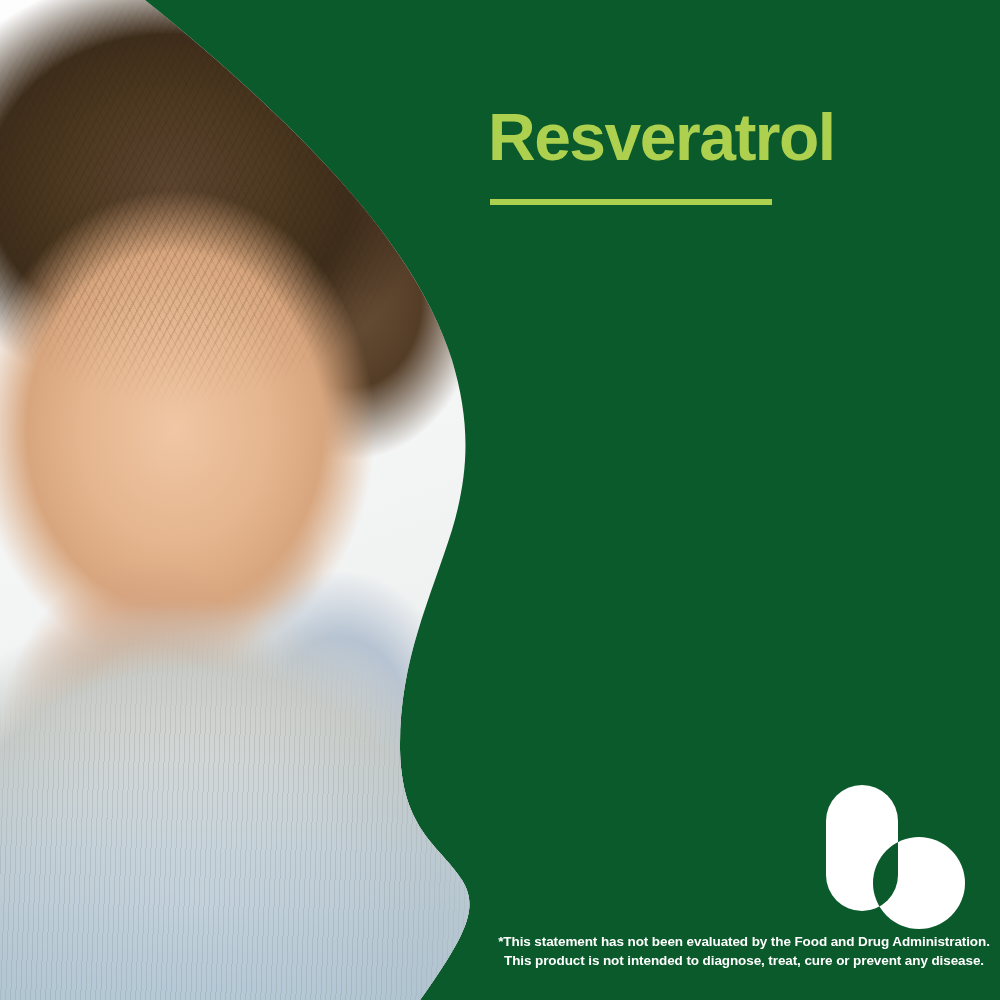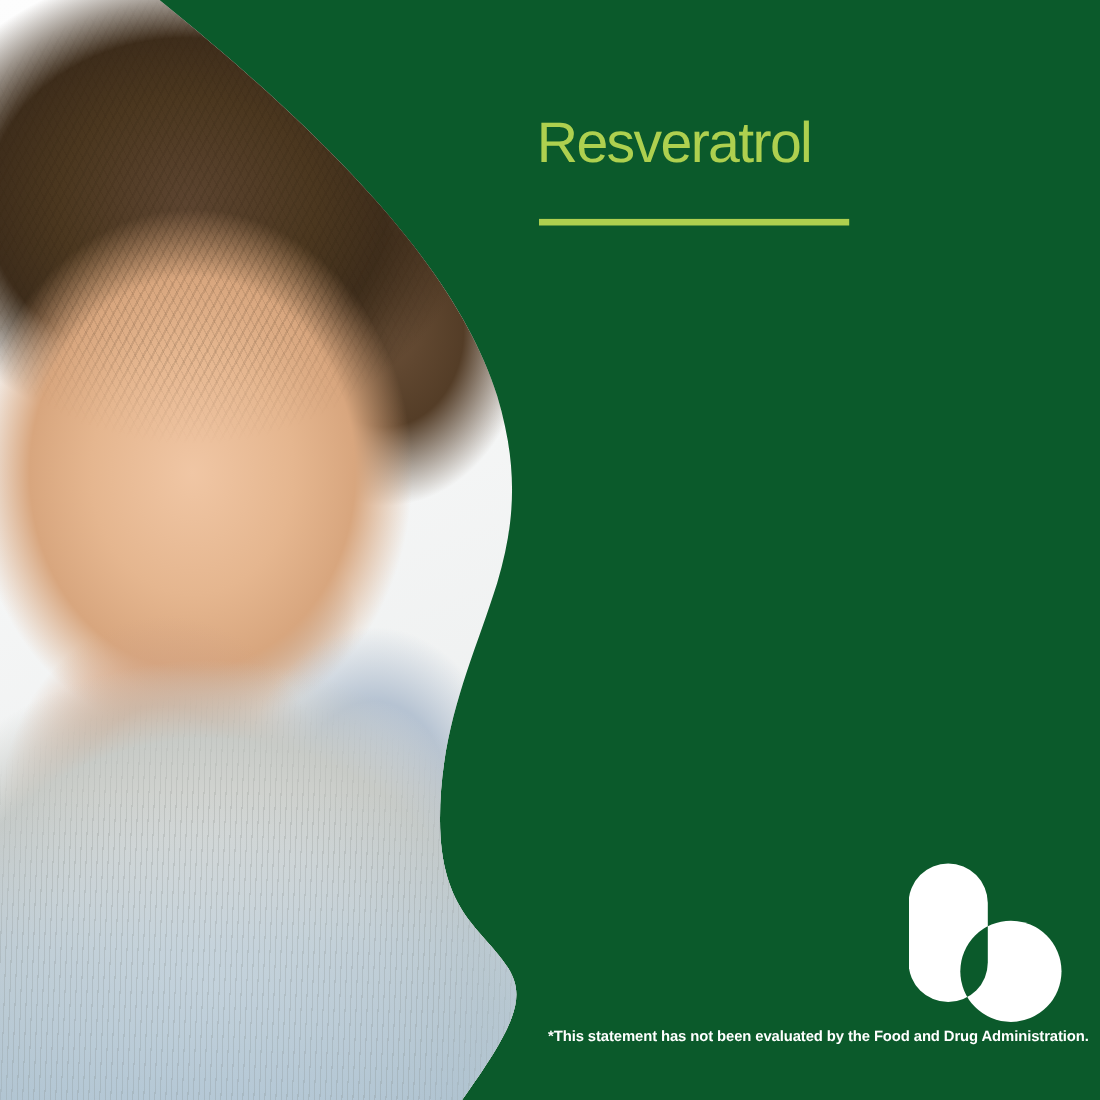--- a/index.html
+++ b/index.html
@@ -73,22 +73,22 @@
   #content {
     position:absolute;
     left:488px; top:0;
     width:512px; height:1000px;
   }
 
   #title {
     position:absolute;
     left:0; top:104px;
     width:500px;
-    font-size:52px;
-    font-weight:400;
+    font-size:66px;
+    font-weight:700;
     letter-spacing:-1.5px;
     line-height:1;
     color:#aed04f;
     white-space:nowrap;
   }
 
   #title-rule {
     position:absolute;
     left:2px; top:199px;
     width:282px; height:6px;
@@ -163,16 +163,17 @@
               <rect x="0" y="3" width="72" height="126" rx="36" ry="36" fill="#000" clip-path="url(#clipCircle)"></rect>
             </g>
           </mask>
         </defs>
         <rect x="0" y="0" width="150" height="148" fill="#ffffff" mask="url(#knockout)"></rect>
       </svg>
     </div>
 
     <div id="disclaimer">
       <span>*This statement has not been evaluated by the Food and Drug Administration.</span>
+      <span>This product is not intended to diagnose, treat, cure or prevent any disease.</span>
     </div>
 
   </div>
 </div>
 
 </body></html>

